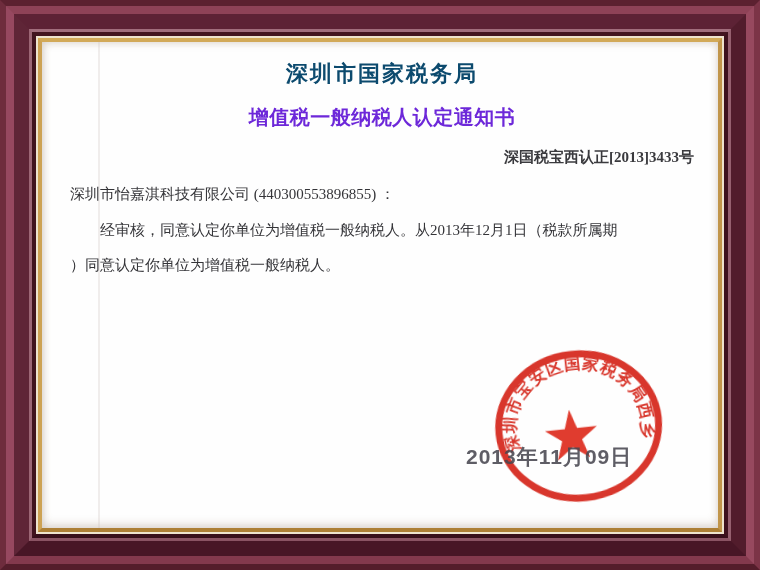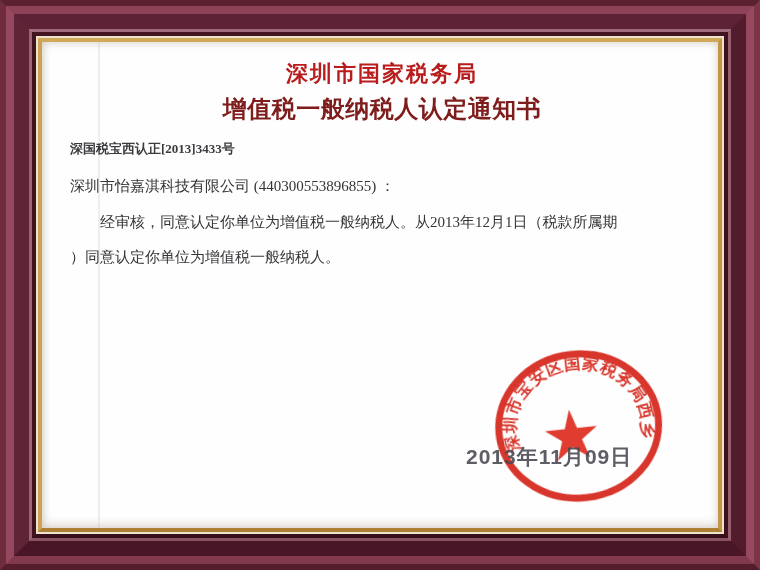--- a/index.html
+++ b/index.html
@@ -22,24 +22,24 @@
 
   .paper {
     position:absolute; inset:0; background:#fefefe;
     box-shadow: inset 0 -4px 10px rgba(140,115,90,.22), inset 0 3px 7px rgba(160,140,120,.16), inset 3px 0 7px rgba(160,140,120,.12);
   }
   .seam { position:absolute; left:56px; top:0; bottom:0; width:2px;
           background:rgba(205,195,190,.28); }
 
   .content { position:relative; padding:17px 24px 0 28px; color:#343438; }
   .t1 { margin:0; text-align:center; font-size:22px; line-height:30px;
-        font-weight:700; letter-spacing:2px; color:#b91c1c; }
-  .t2 { margin:4px 0 0; text-align:center; font-size:24px; line-height:32px;
-        font-weight:700; letter-spacing:0.5px; color:#7f1d1d; }
-  .docnum { margin:14px 0 0; text-align:left; font-size:13px; line-height:20px;
+        font-weight:700; letter-spacing:2px; color:#0c4a6e; }
+  .t2 { margin:12px 0 0; text-align:center; font-size:20px; line-height:32px;
+        font-weight:700; letter-spacing:0.5px; color:#6d28d9; }
+  .docnum { margin:14px 0 0; text-align:right; font-size:15px; line-height:20px;
         font-weight:600; color:#3a3a3e; }
   .recipient { margin:16px 0 0; font-size:15px; line-height:22px; }
   .bodyline { margin:0; font-size:15px; line-height:35px; }
   .indent { text-indent:2em;font-family:Liberation Serif, serif; }
   .first { margin-top:8px; }
 
   
   .seal { position:absolute; left:449px; top:306px; width:176px; height:162px;
           transform:rotate(-6deg); opacity:.92; filter:blur(.3px); }
   .seal svg { width:100%; height:100%; }

